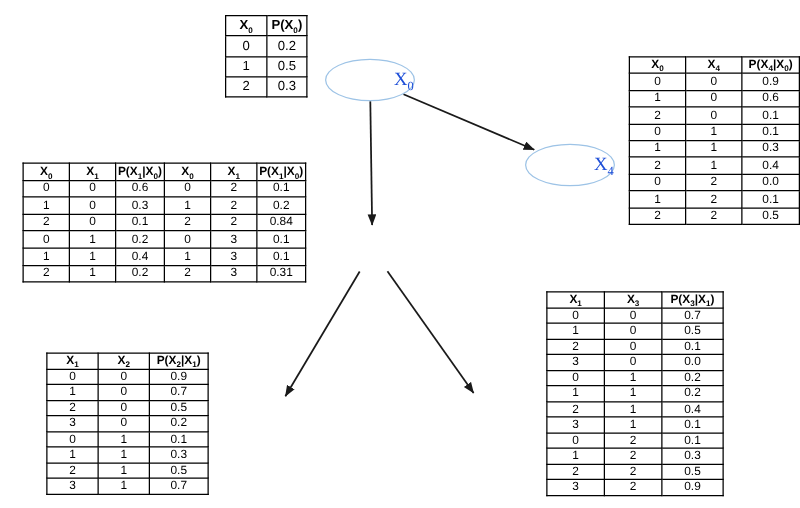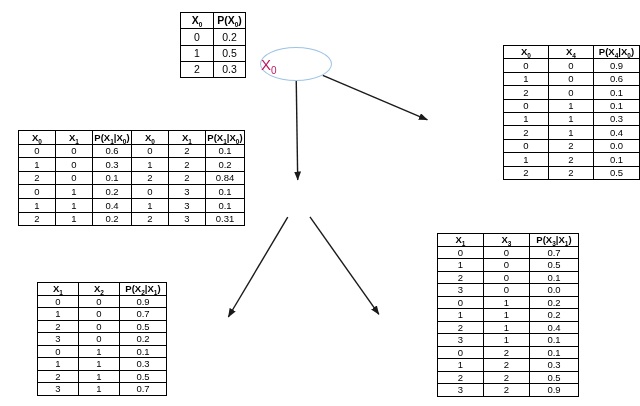--- a/index.html
+++ b/index.html
@@ -4,22 +4,22 @@
 <style>
   html,body{margin:0;padding:0;background:#fff;}
   .stage{
     position:relative;width:640px;height:406px;background:#fff;overflow:hidden;
     font-family:"Liberation Sans","DejaVu Sans",sans-serif;color:#000;
   }
   .edges-layer{position:absolute;left:0;top:0;width:640px;height:406px;z-index:1;}
   .edges-layer line{stroke:var(--arrow,#1a1a1a);stroke-width:1.4;}
   .node{
     position:absolute;border:1.5px solid var(--node-border,#9DC3E6);border-radius:50%;
-    background:#fff;display:flex;align-items:center;justify-content:flex-start;
-    font-size:15px;color:#be185d;z-index:2;box-sizing:border-box;
+    background:#fff;display:flex;align-items:center;justify-content:flex-end;
+    font-size:15px;color:#1d4ed8;z-index:2;box-sizing:border-box;font-family:Liberation Serif, serif;
   }
   .node sub{font-size:10px;line-height:0;}
   .n-x0{left:260px;top:47px;width:72px;height:34px;}
   .n-x4{left:420px;top:115px;width:72px;height:34px;}
   .n-x1{left:263px;top:182px;width:70px;height:36px;}
   .n-x2{left:180px;top:318px;width:74px;height:36px;}
   .n-x3{left:357px;top:315px;width:70px;height:36px;}
   .cpt{
     position:absolute;border-collapse:collapse;table-layout:fixed;background:#fff;z-index:3;
   }
@@ -59,20 +59,23 @@
     </defs>
   <line x1="322.758589264898" y1="75.37240043758165" x2="427.4007488981851" y2="119.84531828172865" marker-end="url(#arrowhead)"></line>
       <line x1="296.2499939720544" y1="80.99959009970216" x2="297.7058931029408" y2="180.00073099997442" marker-end="url(#arrowhead)"></line>
       <line x1="287.7494907809075" y1="217.21073152835285" x2="228.32047764578948" y2="316.9927782737362" marker-end="url(#arrowhead)"></line>
       <line x1="309.9564680474199" y1="216.91713032241321" x2="378.88920150007056" y2="314.4496148883977" marker-end="url(#arrowhead)"></line>
     </svg>
 
   <div class="node n-x0">
     <span><span>X</span><sub>0</sub></span>
   </div>
+  <div class="node n-x4">
+    <span><span>X</span><sub>4</sub></span>
+  </div>
 
   <table class="cpt t0">
       <tbody>
         <tr>
           <th>X<sub>0</sub></th>
           <th>P(X<sub>0</sub>)</th>
         </tr>
         <tr>
           <td>0</td>
           <td>0.2</td>

